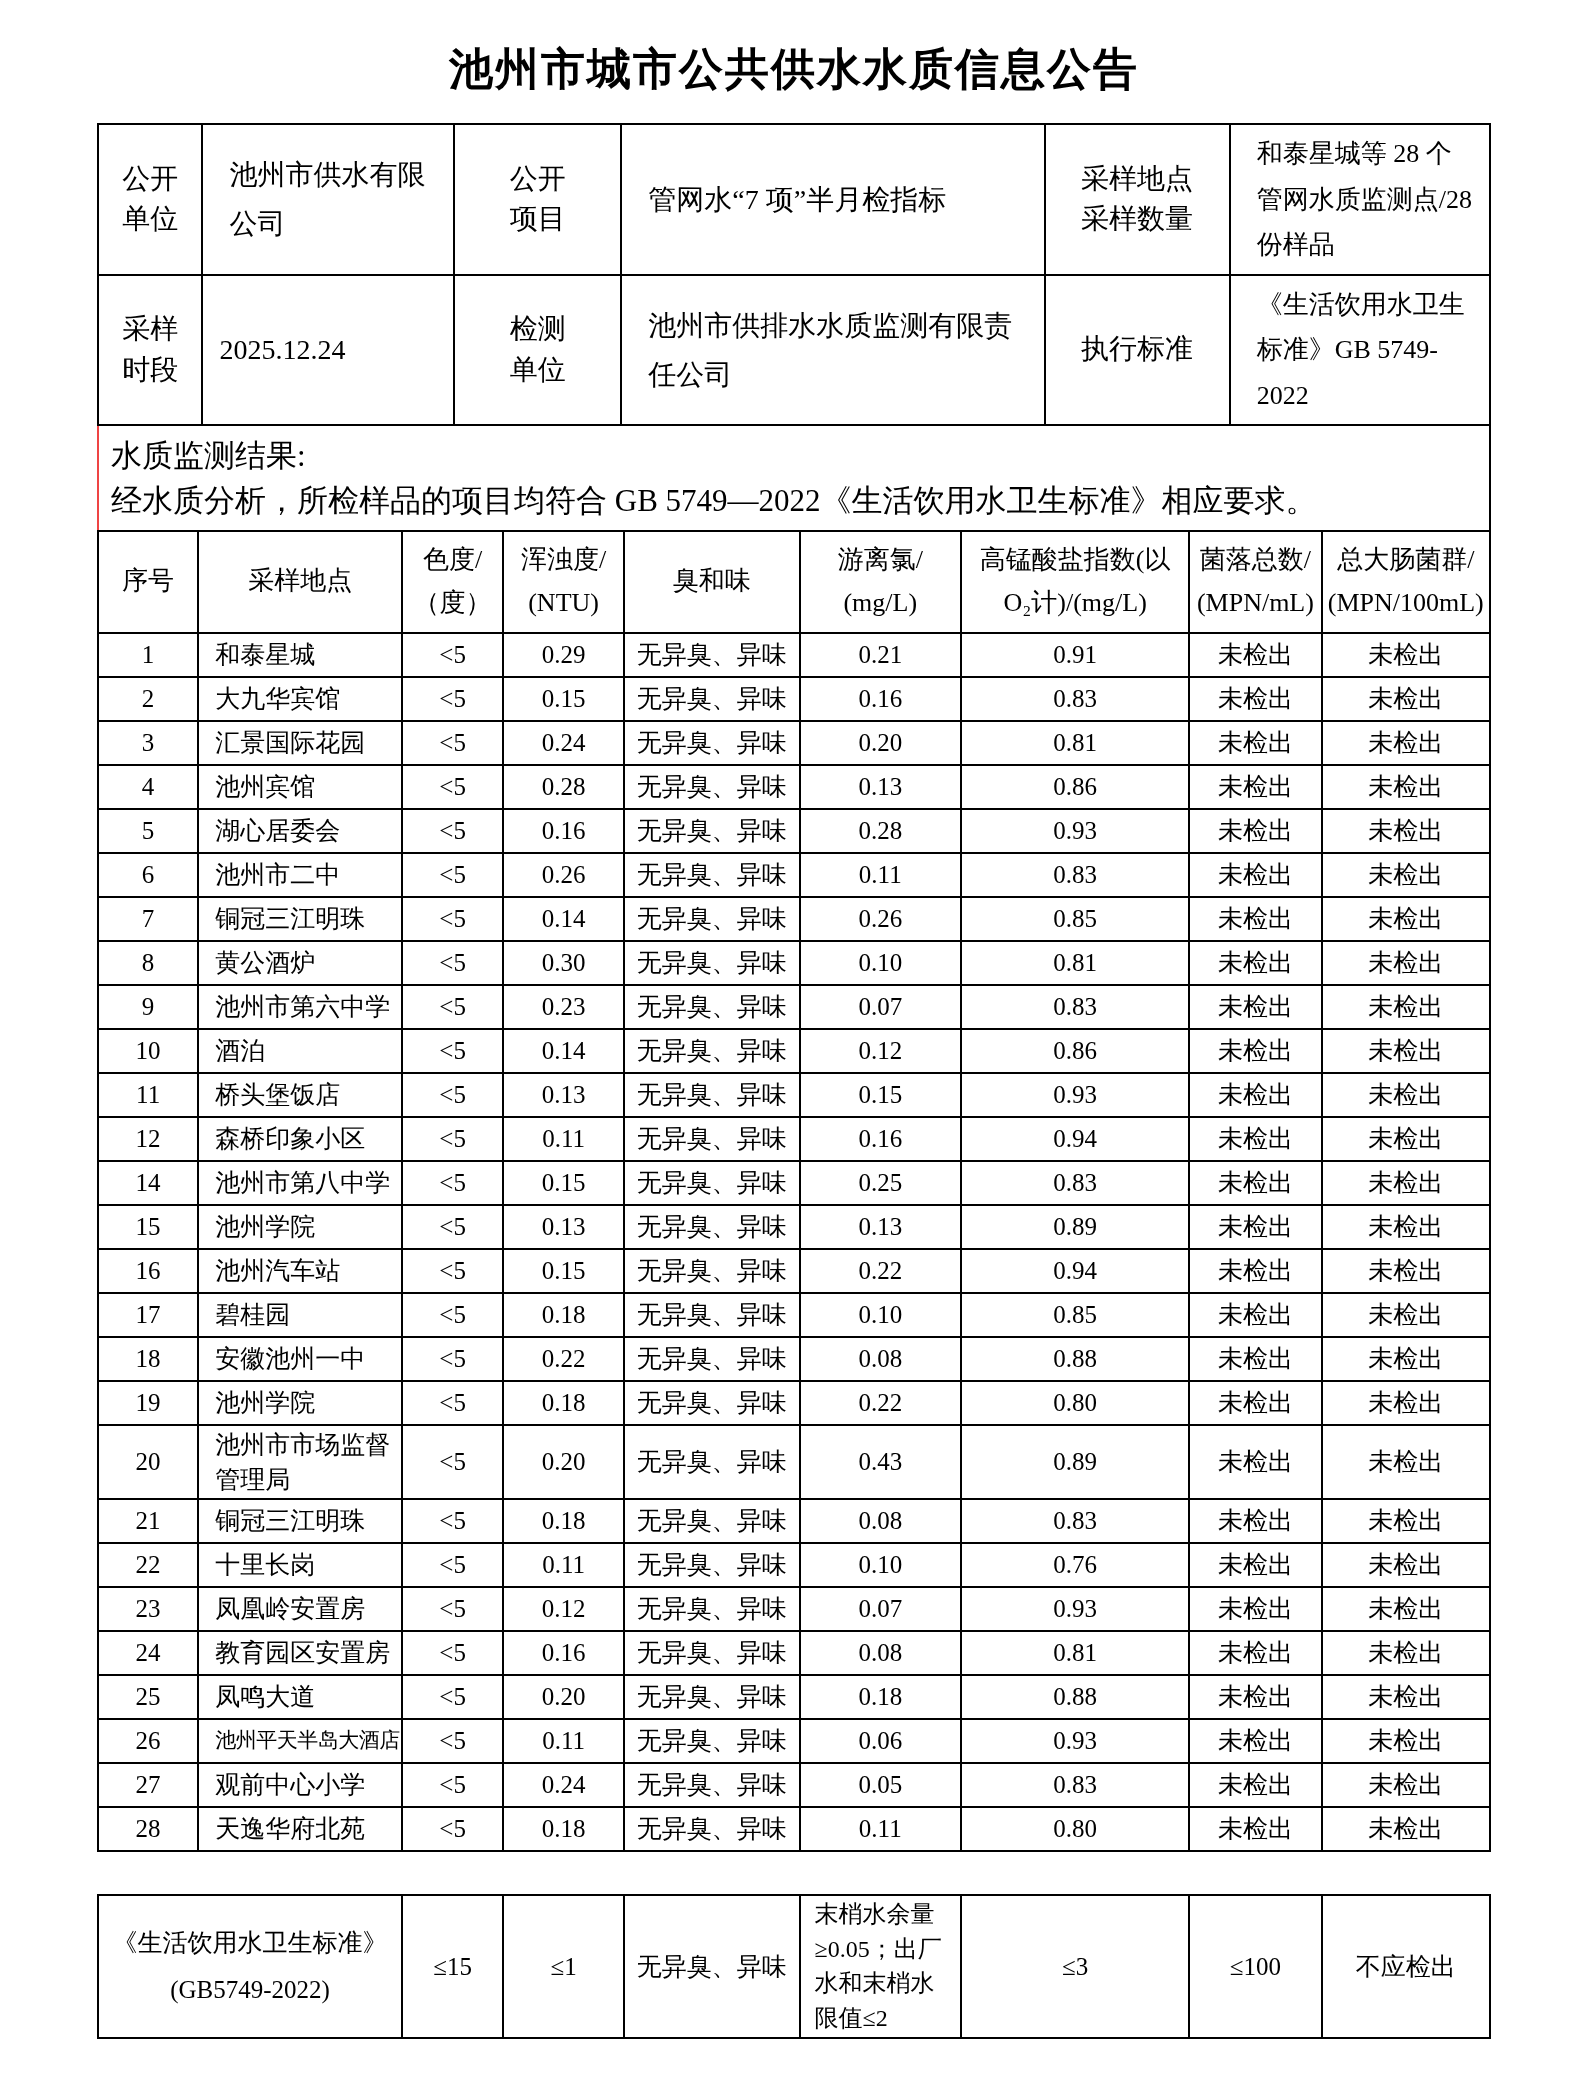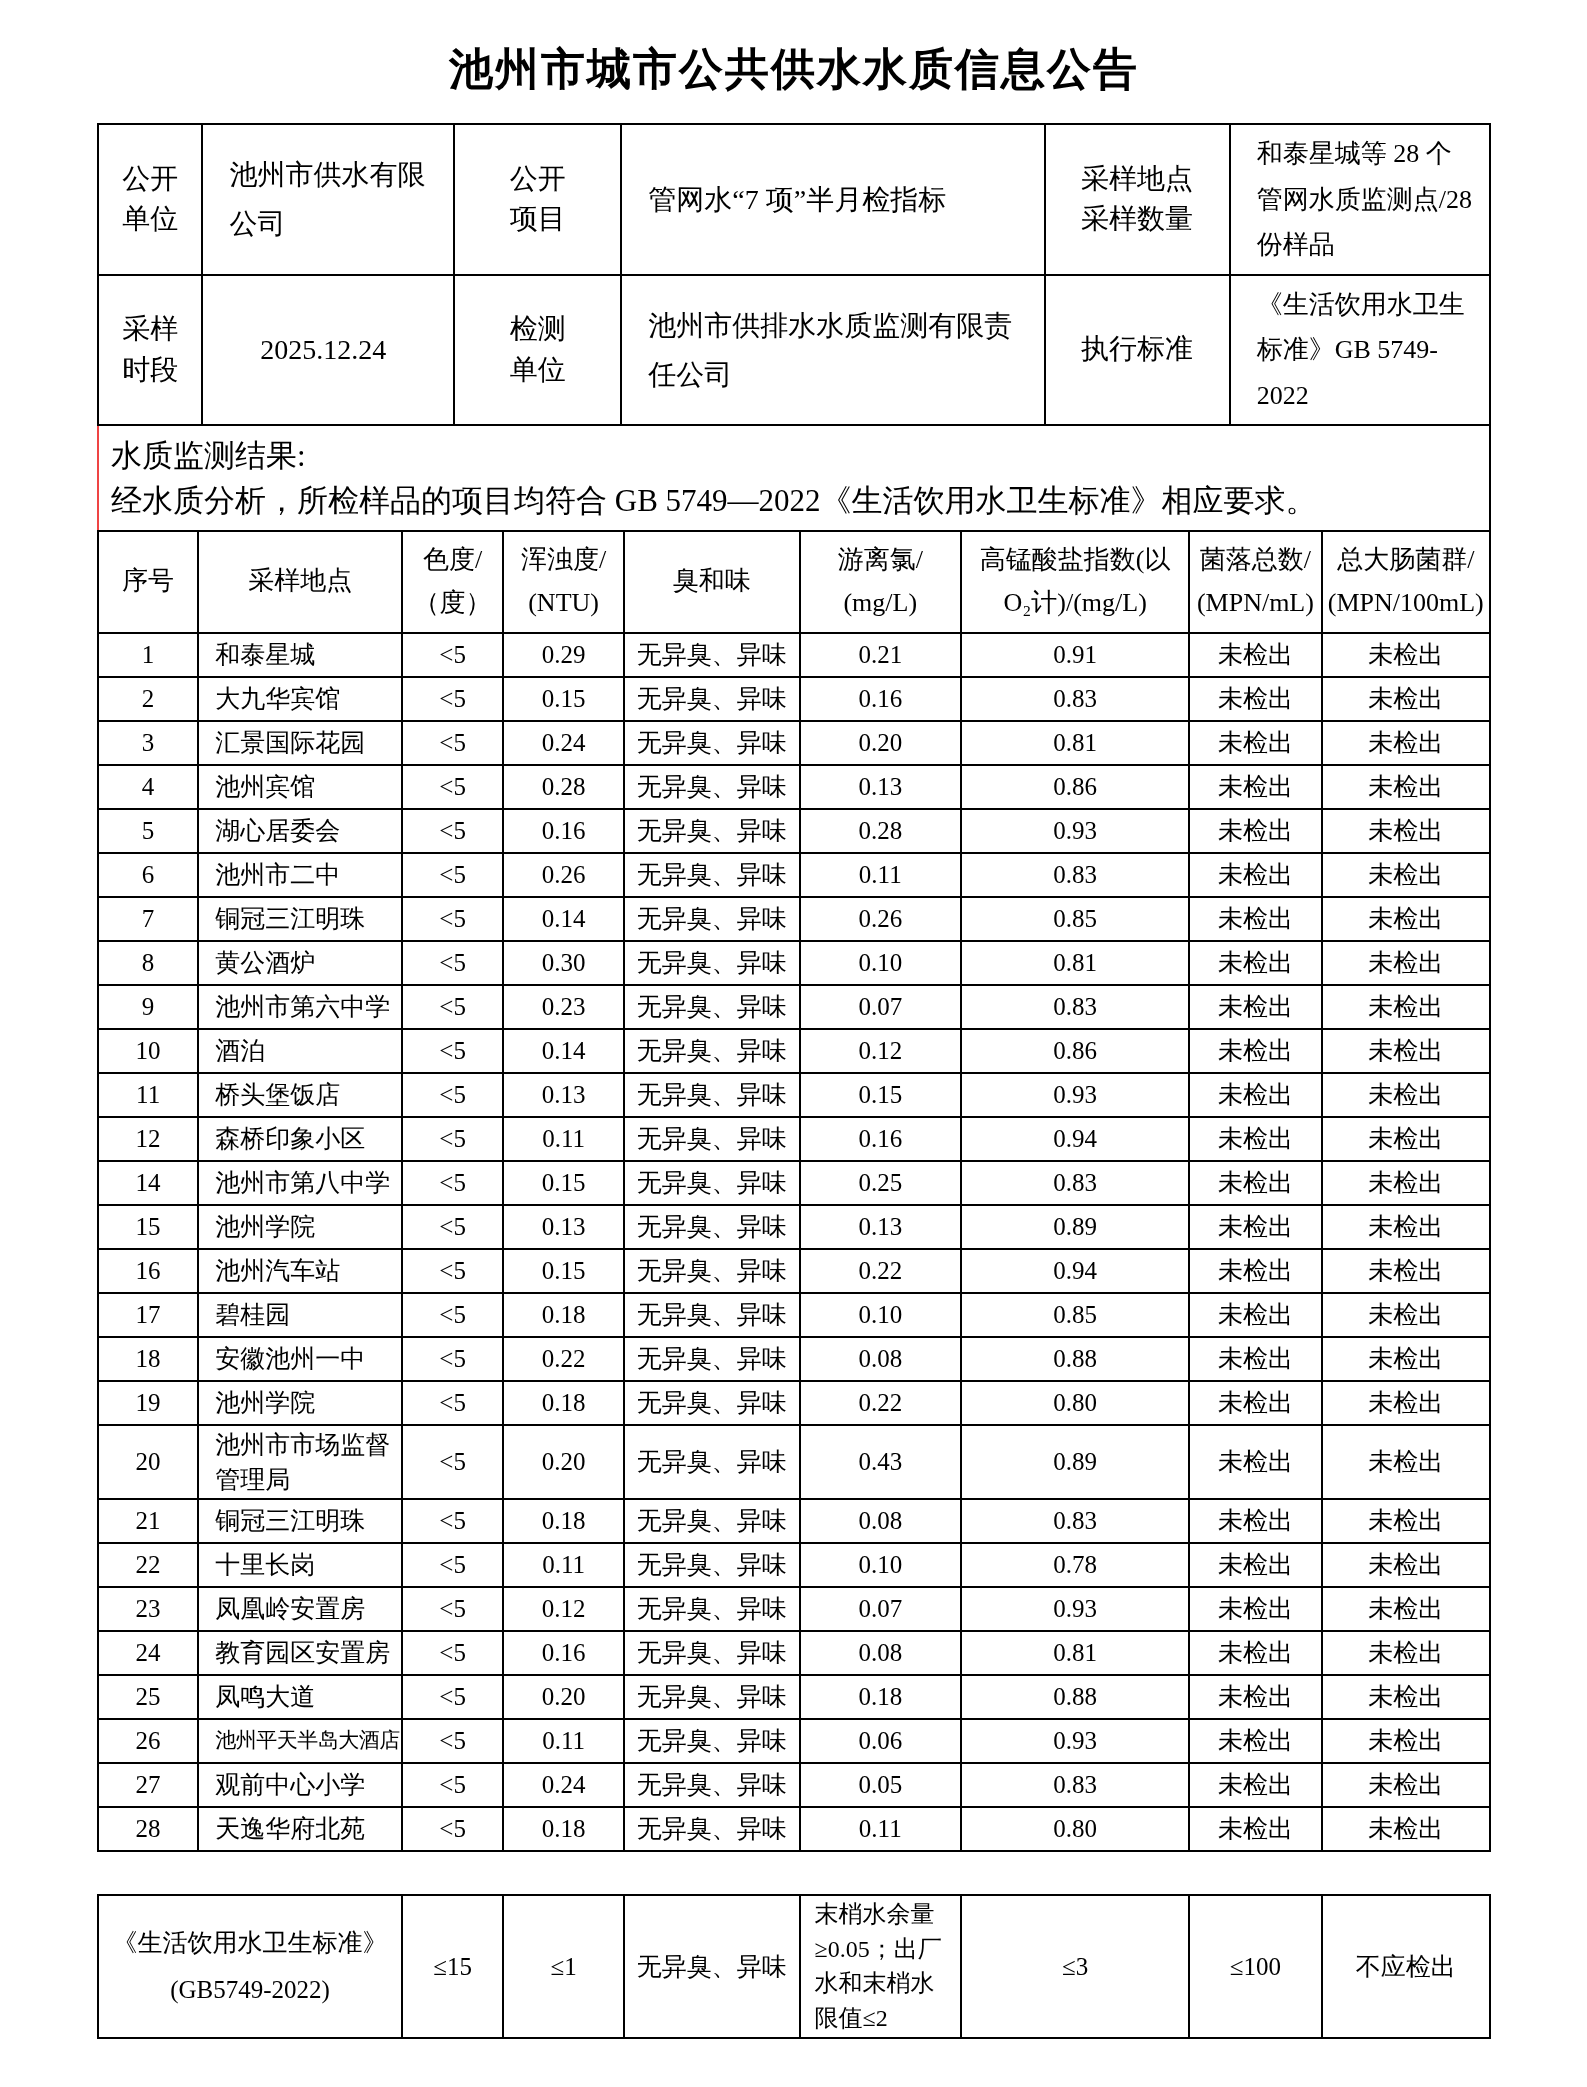--- a/index.html
+++ b/index.html
@@ -100,21 +100,21 @@
       <td class="info-label">公开
 项目</td>
       <td class="info-value">管网水“7 项”半月检指标</td>
       <td class="info-label">采样地点
 采样数量</td>
       <td class="info-value small">和泰星城等 28 个管网水质监测点/28 份样品</td>
     </tr>
     <tr class="r2">
       <td class="info-label">采样
 时段</td>
-      <td class="info-value" style="text-align:center; padding-left:4px;">2025.12.24</td>
+      <td class="info-value" style="text-align:left; padding-left:16px;">2025.12.24</td>
       <td class="info-label">检测
 单位</td>
       <td class="info-value">池州市供排水水质监测有限责任公司</td>
       <td class="info-label">执行标准</td>
       <td class="info-value small">《生活饮用水卫生标准》GB 5749-2022</td>
     </tr>
   </tbody>
     </table>
 
   <div class="results-note">水质监测结果:
@@ -373,21 +373,21 @@
       <td>未检出</td>
       <td>未检出</td>
     </tr>
         <tr>
       <td>22</td>
       <td class="site">十里长岗</td>
       <td>&lt;5</td>
       <td>0.11</td>
       <td>无异臭、异味</td>
       <td>0.10</td>
-      <td>0.78</td>
+      <td>0.76</td>
       <td>未检出</td>
       <td>未检出</td>
     </tr>
         <tr>
       <td>23</td>
       <td class="site">凤凰岭安置房</td>
       <td>&lt;5</td>
       <td>0.12</td>
       <td>无异臭、异味</td>
       <td>0.07</td>

